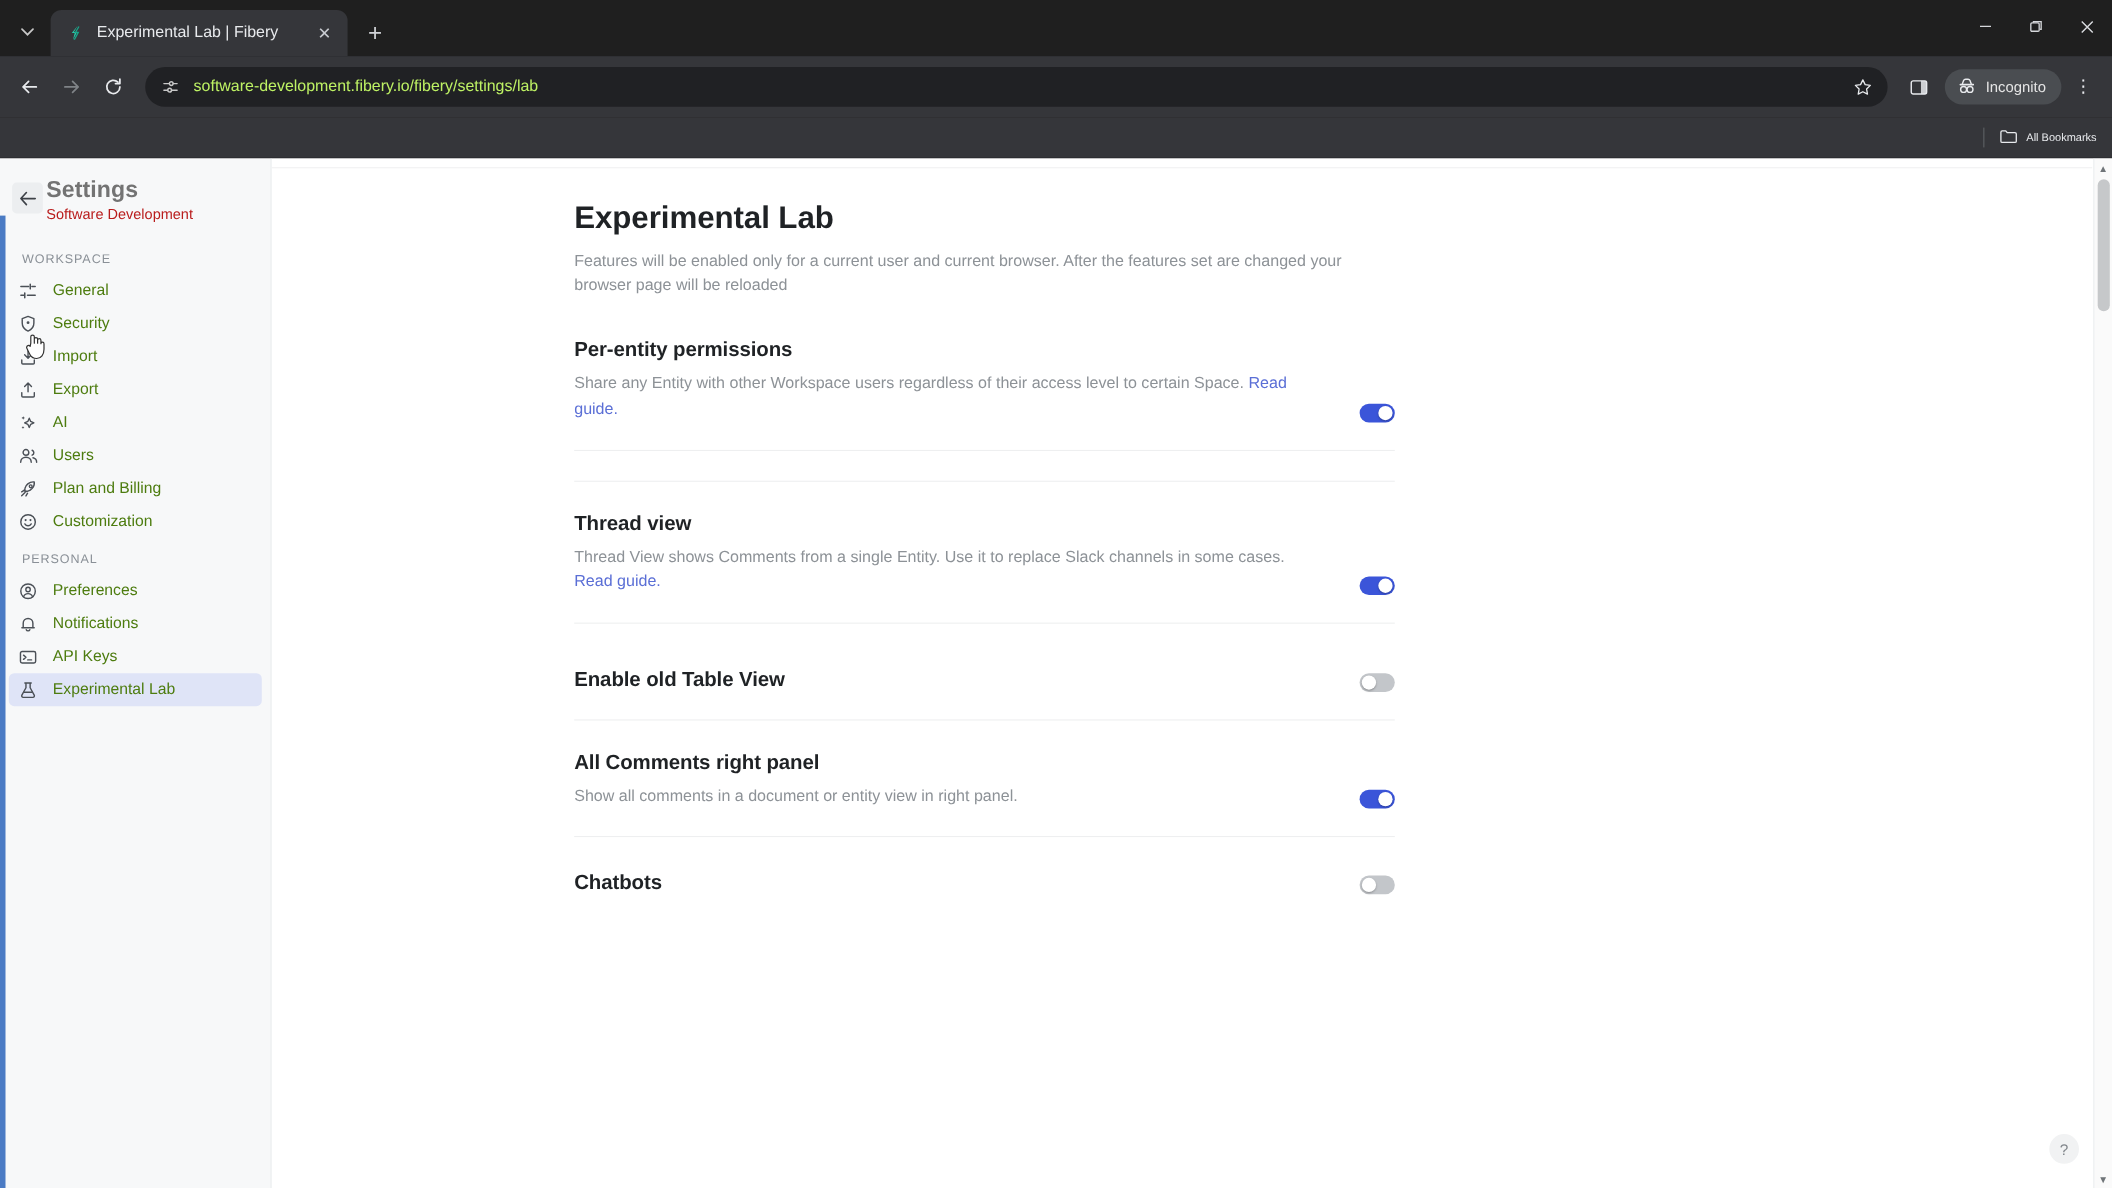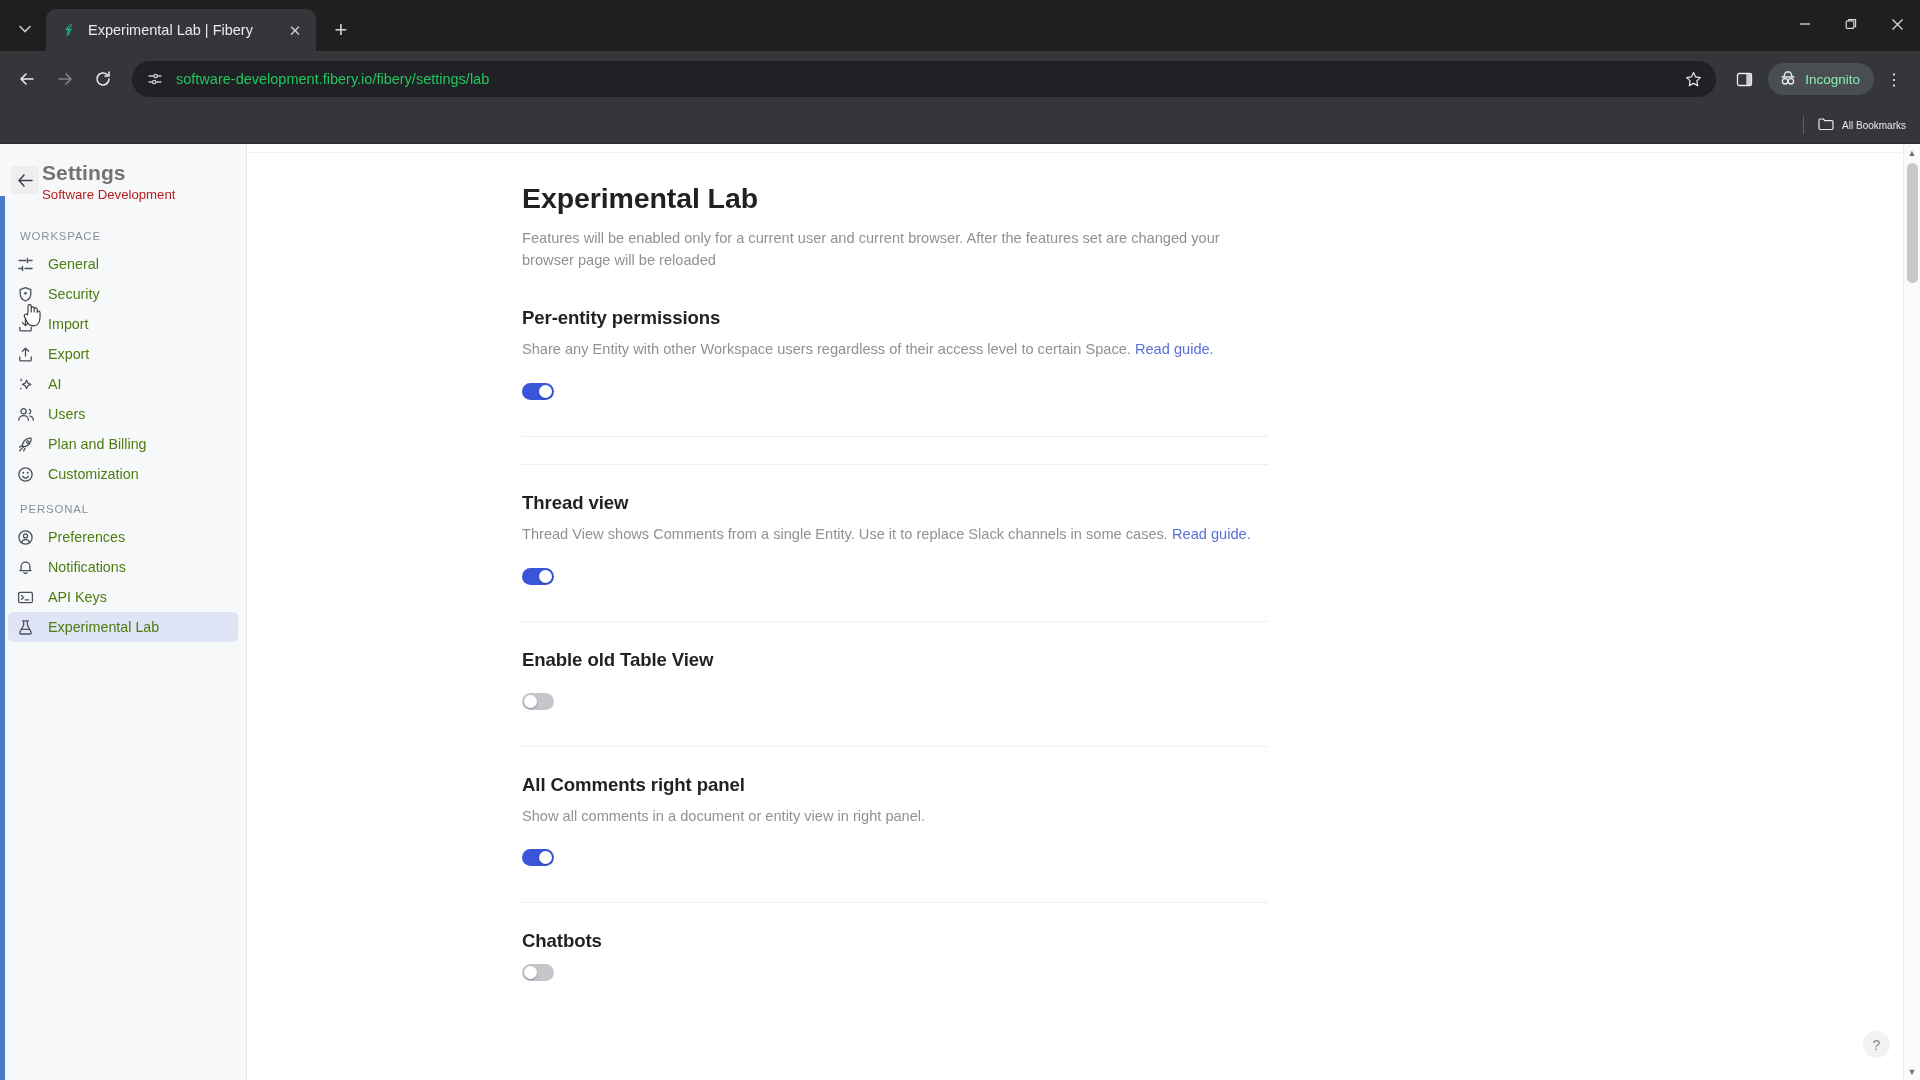--- a/index.html
+++ b/index.html
@@ -54,27 +54,27 @@
     flex: 0 0 56px;
   }
   .navbtn { width: 34px; height: 34px; border-radius:50%; display:flex;align-items:center;justify-content:center; color:#e8eaed; }
   .navbtn.disabled { color: #7f8387; }
   .omnibox {
     flex: 1 1 auto; height: 36px; background: #202124; border-radius: 18px;
     display: flex; align-items: center; gap: 12px; padding: 0 10px 0 14px;
     margin: 0 8px;
   }
   .omnibox .siteicon { width:18px;height:18px; display:flex;align-items:center;justify-content:center; color:#c7c7c7;}
-  .omnibox .urltext { flex:1 1 auto; color:#22c55e; font-size: 14.5px; white-space:nowrap; overflow:hidden; }
+  .omnibox .urltext { flex:1 1 auto; color:#bef264; font-size: 14.5px; white-space:nowrap; overflow:hidden; }
   .omnibox .staricon { width:26px;height:26px;display:flex;align-items:center;justify-content:center;color:#e8eaed;}
   .tbicon { width: 32px; height: 32px; display:flex;align-items:center;justify-content:center;color:#e8eaed; border-radius:50%; }
   .incognito {
     height: 32px; background: #4a4d51; border-radius: 16px;
     display: flex; align-items:center; gap: 8px; padding: 0 14px 0 11px; margin-left: 4px;
-    color: #86efac; font-size: 13.5px;
+    color: #e5e5e5; font-size: 13.5px;
   }
 
   .bookmarkbar {
     height: 37px; background:#35363a; display:flex; align-items:center;
     justify-content:flex-end; padding-right: 14px; flex: 0 0 37px;
     border-bottom: 1px solid #2b2c2f;
   }
   .bm-sep { width:1px; height:18px; background:#5f6165; margin-right: 14px; }
   .bm-item { display:flex; align-items:center; gap:8px; color:#e8eaed; font-size:10px; }
 
@@ -116,22 +116,22 @@
 
   
   .content { flex: 1 1 auto; position: relative; overflow: hidden; background: #fff; }
   .content-divider { position:absolute; left:0; right: 18px; top: 8px; height:1px; background:#f0f1f2; }
   .content-inner { padding: 38px 0 0 275px; }
   .page-title { font-size: 28.5px; font-weight: 700; color: #1f2225; letter-spacing: -.1px; }
   .page-desc { font-size: 14.6px; color: #8d9297; line-height: 1.52; margin-top: 12px; max-width: 748px; }
 
   .feature-list { margin-top: 36px; max-width: 746px; }
   .feature {
-    display: flex; align-items: flex-start; gap: 4px;
-    padding: 0 0 0 0; position: relative; flex-direction: column;
+    display: flex; align-items: flex-end; gap: 24px;
+    padding: 0 0 0 0; position: relative;
   }
   .feature-texts { flex: 1 1 auto; min-width: 0; }
   .feature-title { font-size: 18.6px; font-weight: 700; color:#1f2225; letter-spacing:-.1px; }
   .feature-desc { font-size: 14.6px; color:#8d9297; line-height: 1.55; margin-top: 9px; }
   .feature-desc a { color: #5b6fd6; text-decoration: none; }
   .feature-sep { height:1px; background:#eeeff0; margin: 25px 0 27px 0; max-width:746px; }
 
   .toggle-wrap { flex: 0 0 46px; padding-top: 18px; display:flex; justify-content:flex-end; }
   .toggle {
     width: 32px; height: 17px; border-radius: 9px; position: relative;

